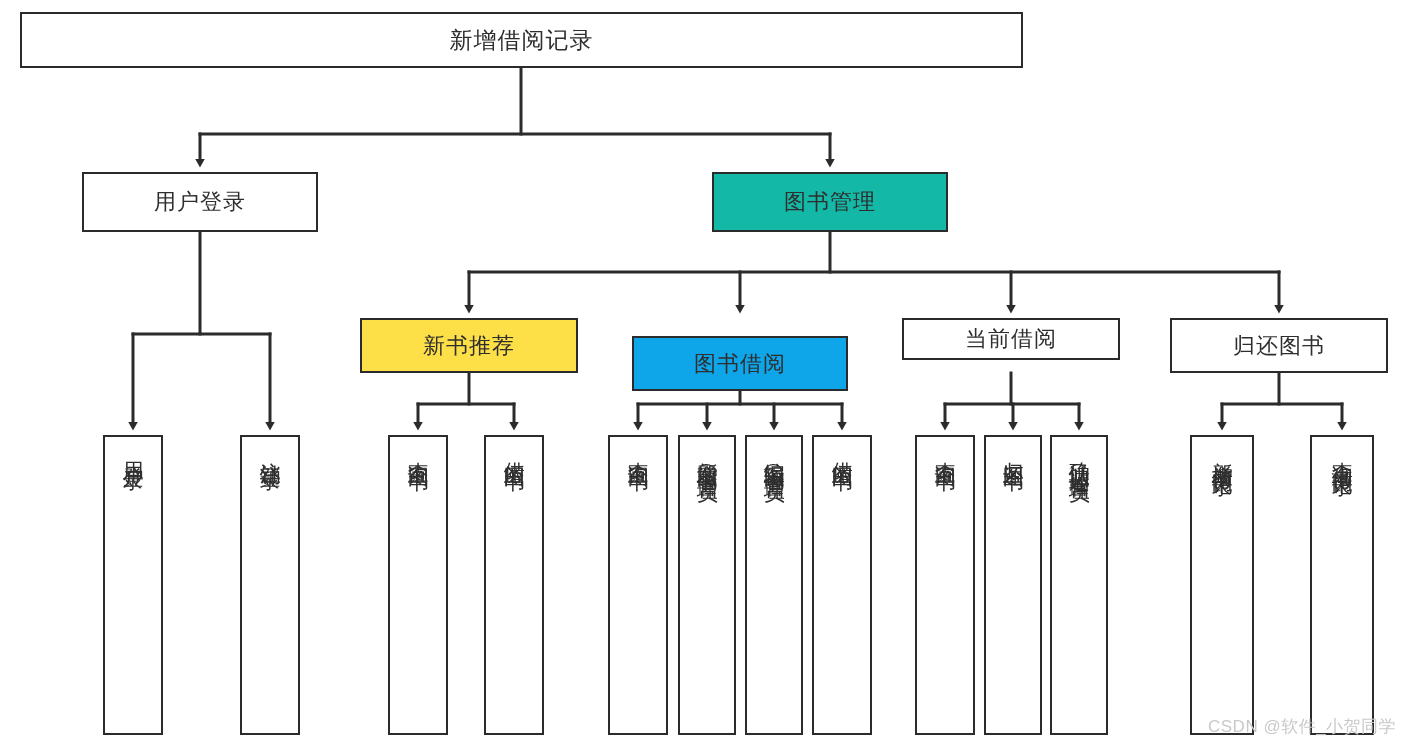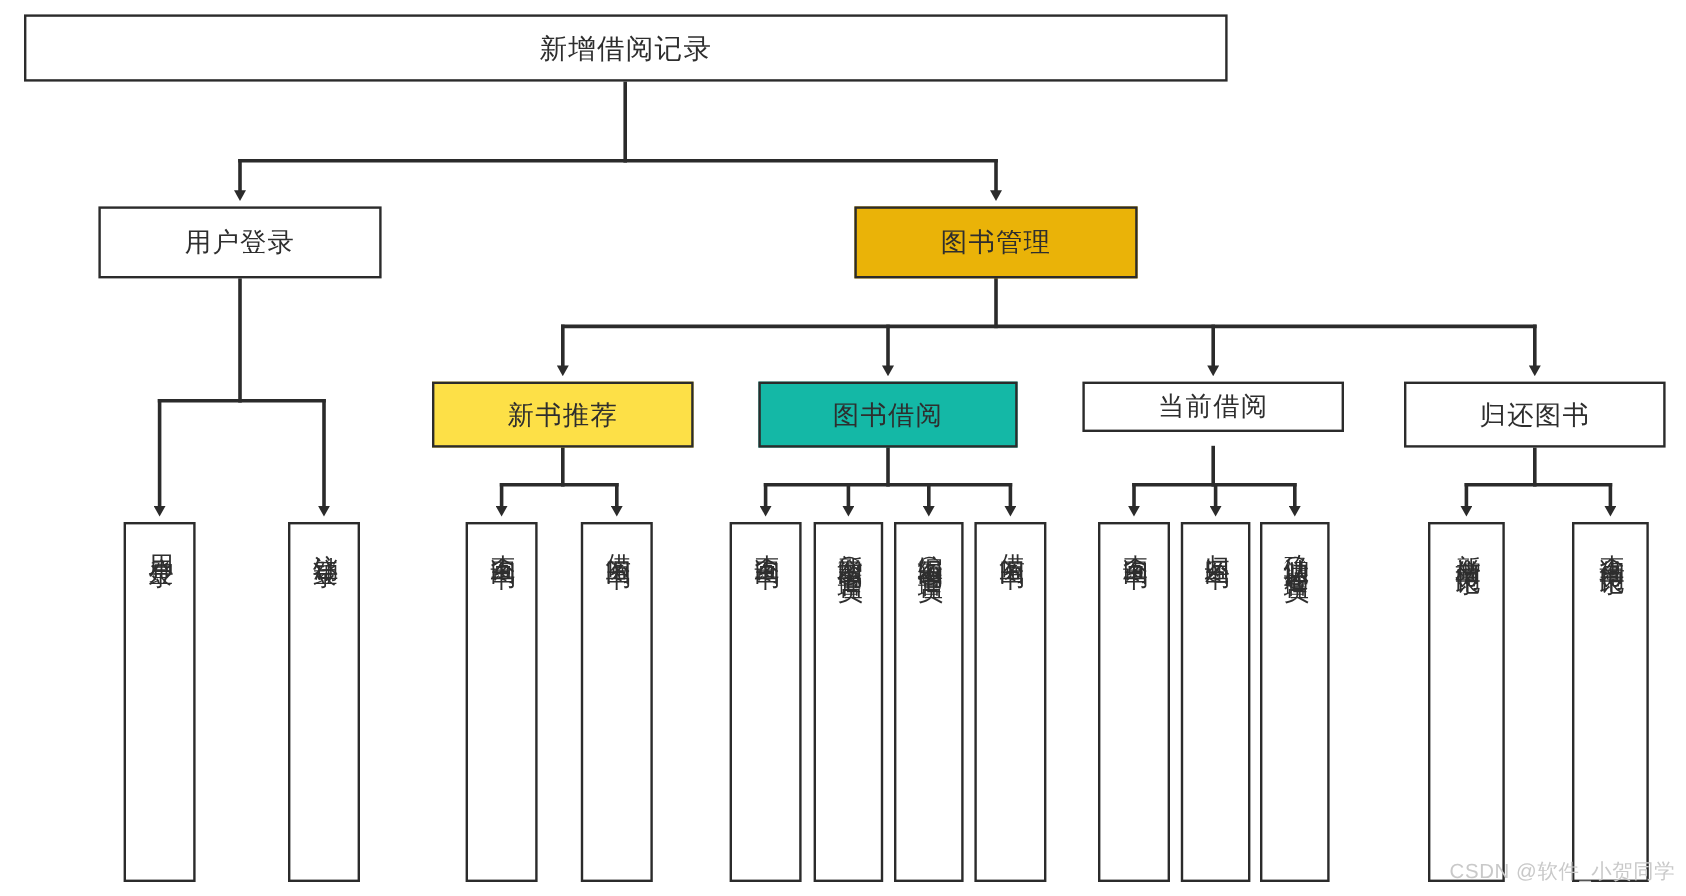--- a/index.html
+++ b/index.html
@@ -121,24 +121,24 @@
       <path d="M1279,373 L1279,404"></path>
       <path d="M1222,404 L1342,404"></path>
       <path d="M1222,404 L1222,423" marker-end="url(#arrow)"></path>
       <path d="M1342,404 L1342,423" marker-end="url(#arrow)"></path>
     </g>
   </svg>
 
   <div class="node node-h node-root" id="n-root" style="left: 20px; top: 12px; width: 1003px; height: 56px; border-color: rgb(43, 43, 43); background: rgb(255, 255, 255); color: rgb(46, 46, 46);">新增借阅记录</div>
 
   <div class="node node-h" id="n-l2-0" style="left: 82px; top: 172px; width: 236px; height: 60px; border-color: rgb(43, 43, 43); background: rgb(255, 255, 255); color: rgb(46, 46, 46);">用户登录</div>
-  <div class="node node-h" id="n-l2-1" style="left: 712px; top: 172px; width: 236px; height: 60px; border-color: rgb(43, 43, 43); background: #eab308; color: rgb(46, 46, 46);">图书管理</div>
+  <div class="node node-h" id="n-l2-1" style="left: 712px; top: 172px; width: 236px; height: 60px; border-color: rgb(43, 43, 43); background: #14b8a6; color: rgb(46, 46, 46);">图书管理</div>
 
   <div class="node node-h" id="n-l3-0" style="left: 360px; top: 318px; width: 218px; height: 55px; border-color: rgb(43, 43, 43); background: #fde047; color: rgb(46, 46, 46);">新书推荐</div>
-  <div class="node node-h" id="n-l3-1" style="left: 632px; top: 318px; width: 216px; height: 55px; border-color: rgb(43, 43, 43); background: #14b8a6; color: rgb(46, 46, 46);">图书借阅</div>
+  <div class="node node-h" id="n-l3-1" style="left: 632px; top: 336px; width: 216px; height: 55px; border-color: rgb(43, 43, 43); background: #0ea5e9; color: rgb(46, 46, 46);">图书借阅</div>
   <div class="node node-h" id="n-l3-2" style="left: 902px; top: 318px; width: 218px; height: 42px; border-color: rgb(43, 43, 43); background: rgb(255, 255, 255); color: rgb(46, 46, 46);">当前借阅</div>
   <div class="node node-h" id="n-l3-3" style="left: 1170px; top: 318px; width: 218px; height: 55px; border-color: rgb(43, 43, 43); background: rgb(255, 255, 255); color: rgb(46, 46, 46);">归还图书</div>
 
   <div class="node node-v" id="n-lf-0" style="left: 103px; top: 435px; width: 60px; height: 300px; border-color: rgb(43, 43, 43); background: rgb(255, 255, 255); color: rgb(46, 46, 46);">
     <span class="vlabel">用户登录</span>
   </div>
   <div class="node node-v" id="n-lf-1" style="left: 240px; top: 435px; width: 60px; height: 300px; border-color: rgb(43, 43, 43); background: rgb(255, 255, 255); color: rgb(46, 46, 46);">
     <span class="vlabel">注销登录</span>
   </div>
   <div class="node node-v" id="n-lf-2" style="left: 388px; top: 435px; width: 60px; height: 300px; border-color: rgb(43, 43, 43); background: rgb(255, 255, 255); color: rgb(46, 46, 46);">

